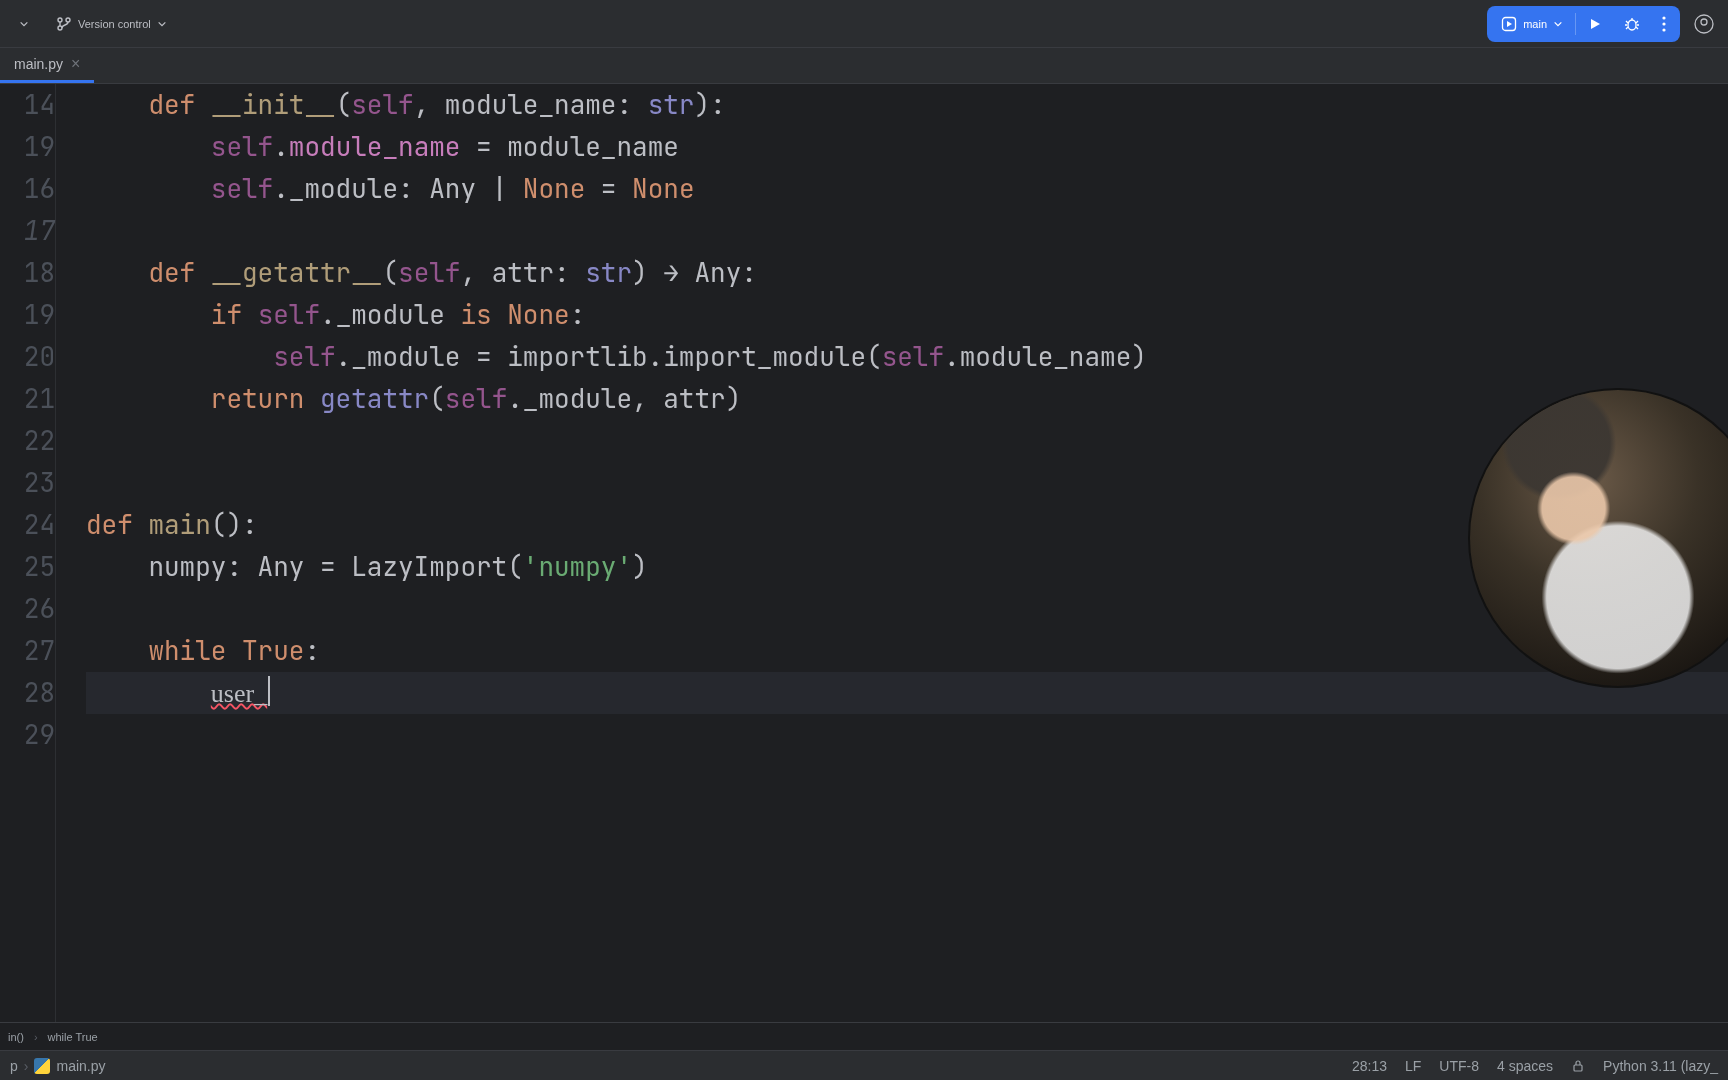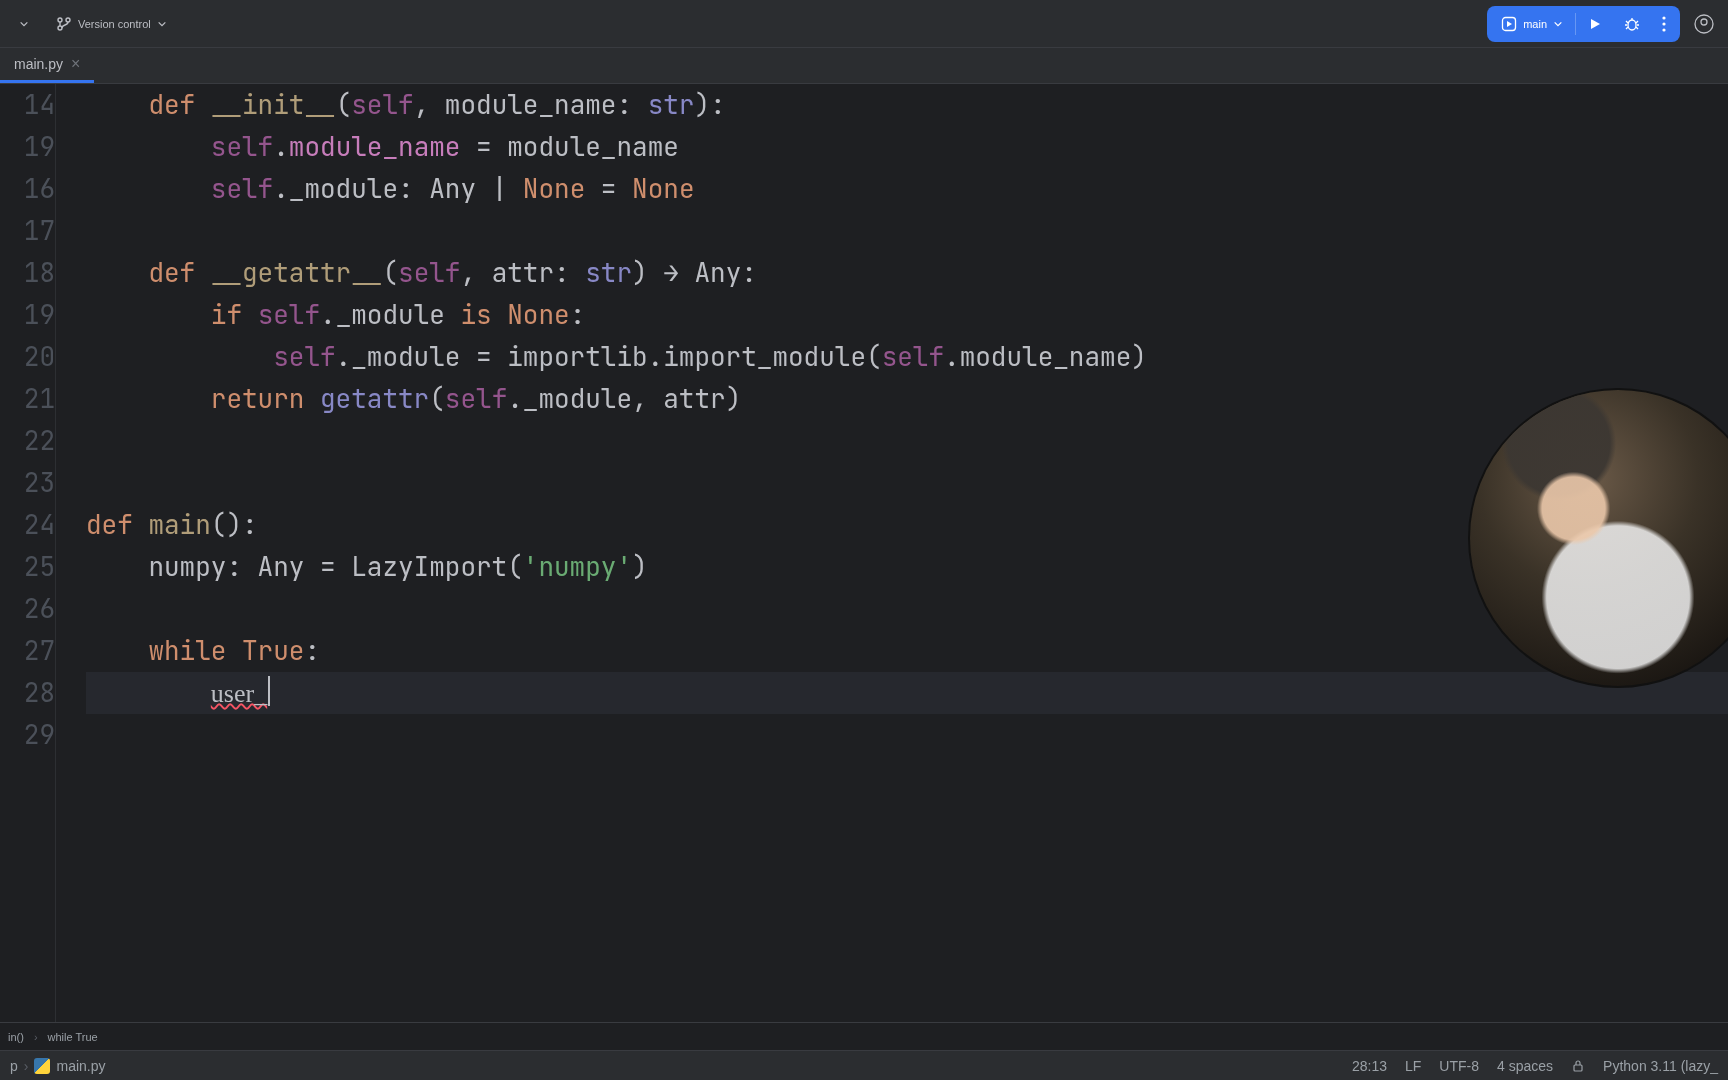--- a/index.html
+++ b/index.html
@@ -296,21 +296,21 @@
     <svg width="12" height="12" viewBox="0 0 12 12">
         <path d="M2 8l4-4 4 4" stroke="#9aa0a6" stroke-width="1.5" fill="none"></path>
       </svg>
   </div>
 
   <div class="editor">
     <div class="gutter" id="gutter">
         <div style="height: 42px;">14</div>
         <div style="height: 42px;">19</div>
         <div style="height: 42px;">16</div>
-        <div style="height: 42px;">17</div>
+        <div style="height: 42px; font-style: italic;">17</div>
         <div style="height: 42px;">18</div>
         <div style="height: 42px;">19</div>
         <div style="height: 42px;">20</div>
         <div style="height: 42px;">21</div>
         <div style="height: 42px;">22</div>
         <div style="height: 42px;">23</div>
         <div style="height: 42px;">24</div>
         <div style="height: 42px;">25</div>
         <div style="height: 42px;">26</div>
         <div style="height: 42px;">27</div>

